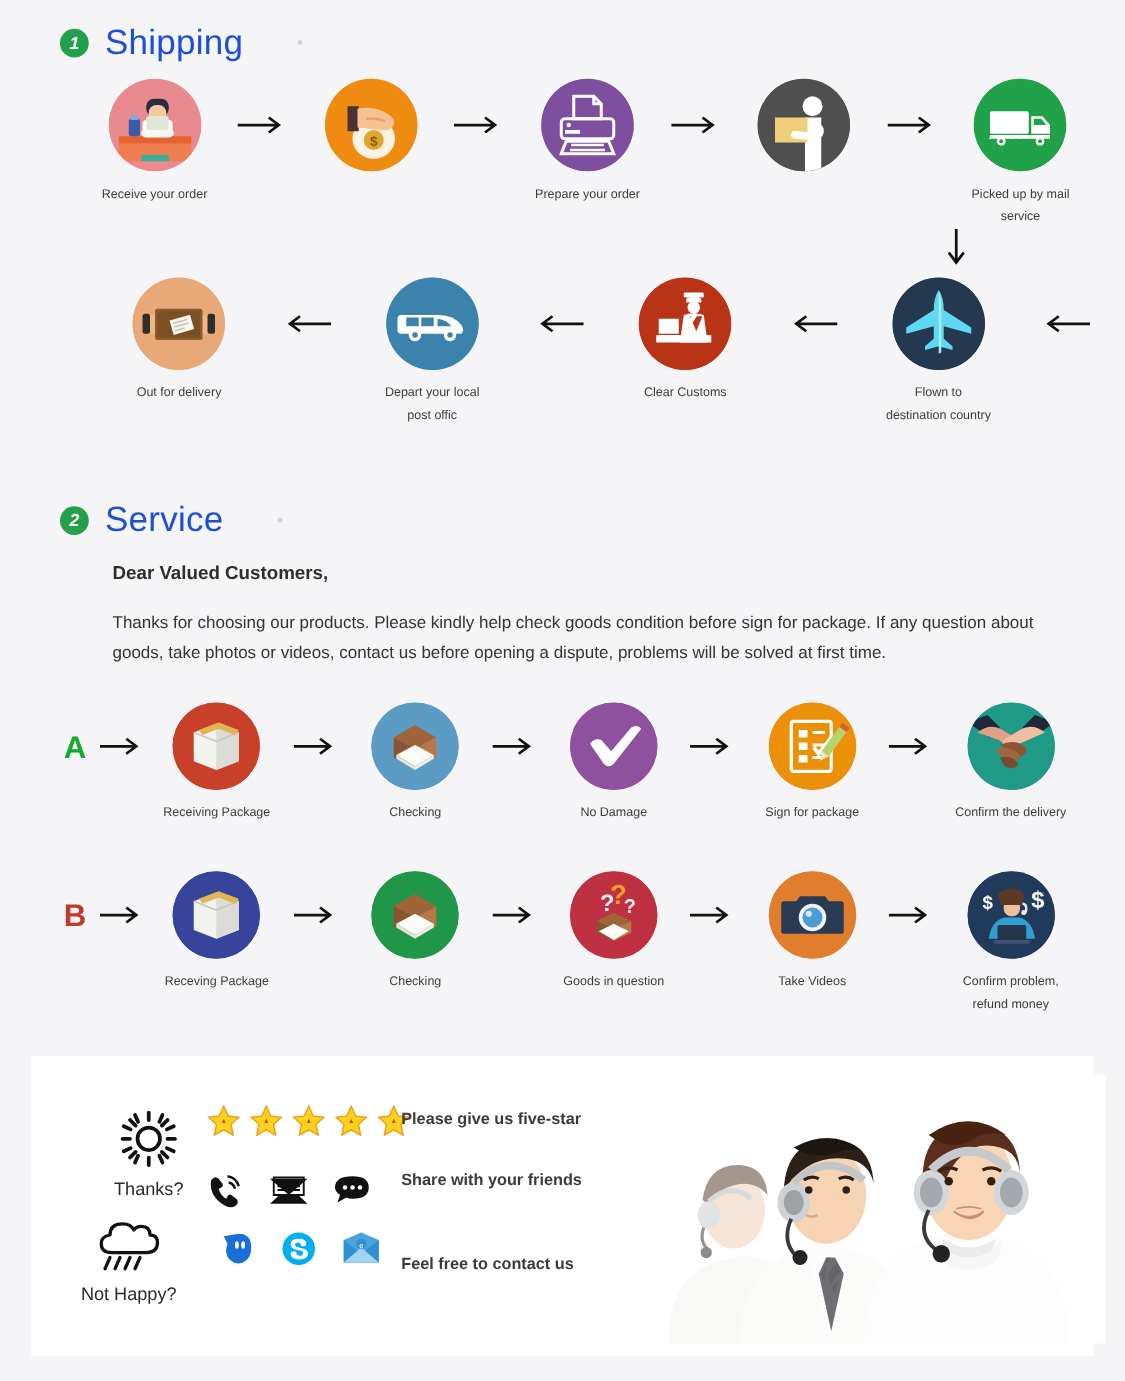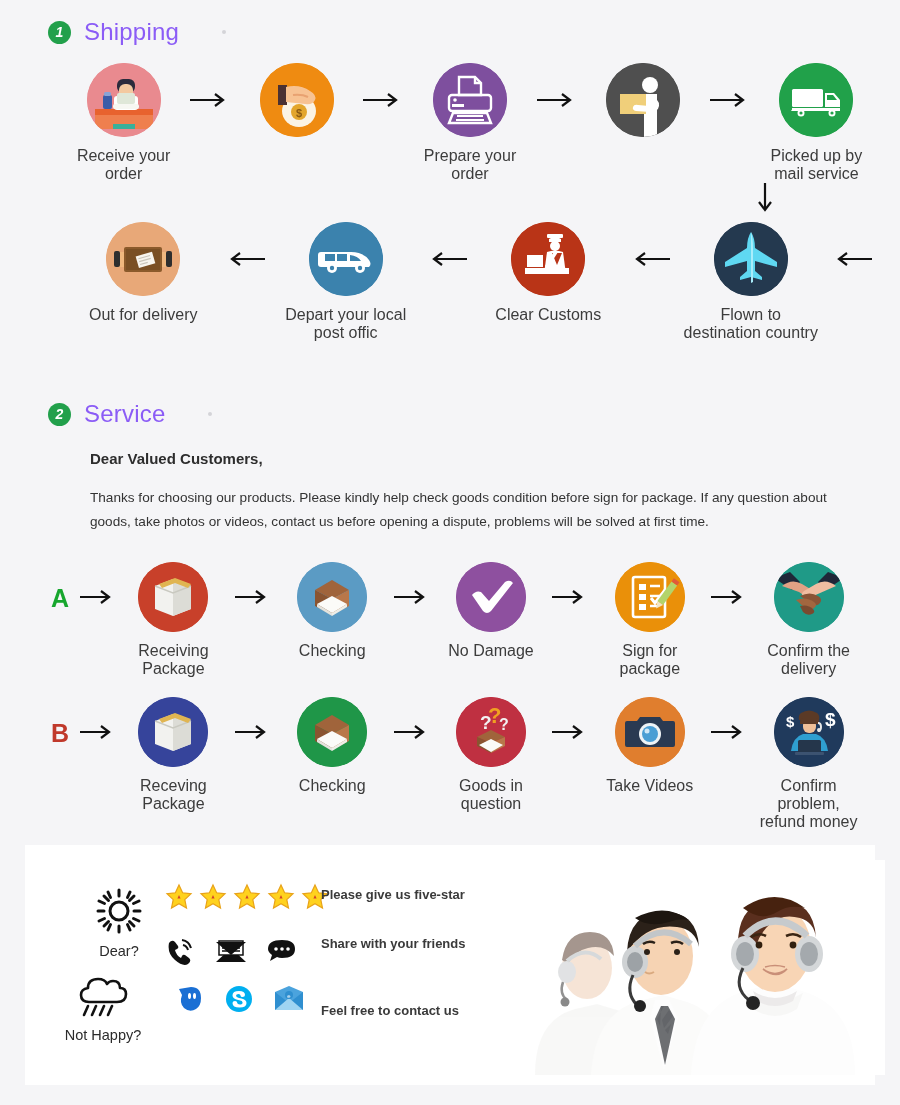--- a/index.html
+++ b/index.html
@@ -15,32 +15,32 @@
 
   
   .section-head { display: flex; align-items: center; gap: 13px; }
   .badge-num {
     width: 23px; height: 23px; border-radius: 50%;
     background: #22a04b; color: #fff;
     font-size: 14px; font-style: italic; font-weight: bold;
     display: flex; align-items: center; justify-content: center;
     flex: 0 0 auto; line-height: 1;
   }
-  .section-title { font-size: 24px; font-weight: 400; color: #8b5cf6; letter-spacing: .2px; text-align: center; }
+  .section-title { font-size: 28px; font-weight: 400; color: #1d4ed8; letter-spacing: .2px; text-align: center; }
   .tiny-dot { width: 4px; height: 4px; border-radius: 50%; background: #d4d4d8; margin-left: 30px; }
 
   
   .flow { display: flex; align-items: flex-start; }
   .step { display: flex; flex-direction: column; align-items: center; }
   .circle {
     border-radius: 50%; display: flex; align-items: center; justify-content: center;
     position: relative; overflow: hidden; flex: 0 0 auto;
   }
   .step-label {
-    margin-top: 10px; font-size: 16px; line-height: 18px;
+    margin-top: 10px; font-size: 10px; line-height: 18px;
     text-align: center; color: #3c3c3c; white-space: pre-line;
   }
   .arrow {
     flex: 0 0 auto; display: flex; align-items: center; justify-content: center;
     color: #111; font-size: 20px; line-height: 1;
   }
   .arrow svg { display: block; }
   .arrow-down { display: flex; justify-content: center; }
 
   
@@ -550,21 +550,21 @@
                 <path d="M36 5 l-2.5 5.5"></path>
               <path d="M14 43 l2.5 -5.5"></path>
                 <path d="M36 43 l-2.5 -5.5"></path>
               <path d="M5 14 l5.5 2.5"></path>
                 <path d="M45 14 l-5.5 2.5"></path>
               <path d="M5 34 l5.5 -2.5"></path>
                 <path d="M45 34 l-5.5 -2.5"></path>
             </g>
           </svg>
         </span>
-        <span class="mood-label">Dear?</span>
+        <span class="mood-label">Thanks?</span>
       </div>
     </div>
 
     <div id="fb-col-mid">
       <div class="stars">
         <span>
           <svg width="28" height="28" viewBox="0 0 28 28">
               <path d="M14 2 l3.6 7.8 l8.4 1 l-6.2 5.8 l1.7 8.4 l-7.5 -4.2 l-7.5 4.2 l1.7 -8.4 l-6.2 -5.8 l8.4 -1 z" fill="#ffd21e" stroke="#e8a21a" stroke-width="1.2"></path>
               <path d="M14 12 l1.6 3.4 l-3.2 0 z" fill="#d4442a"></path>
             </svg>

